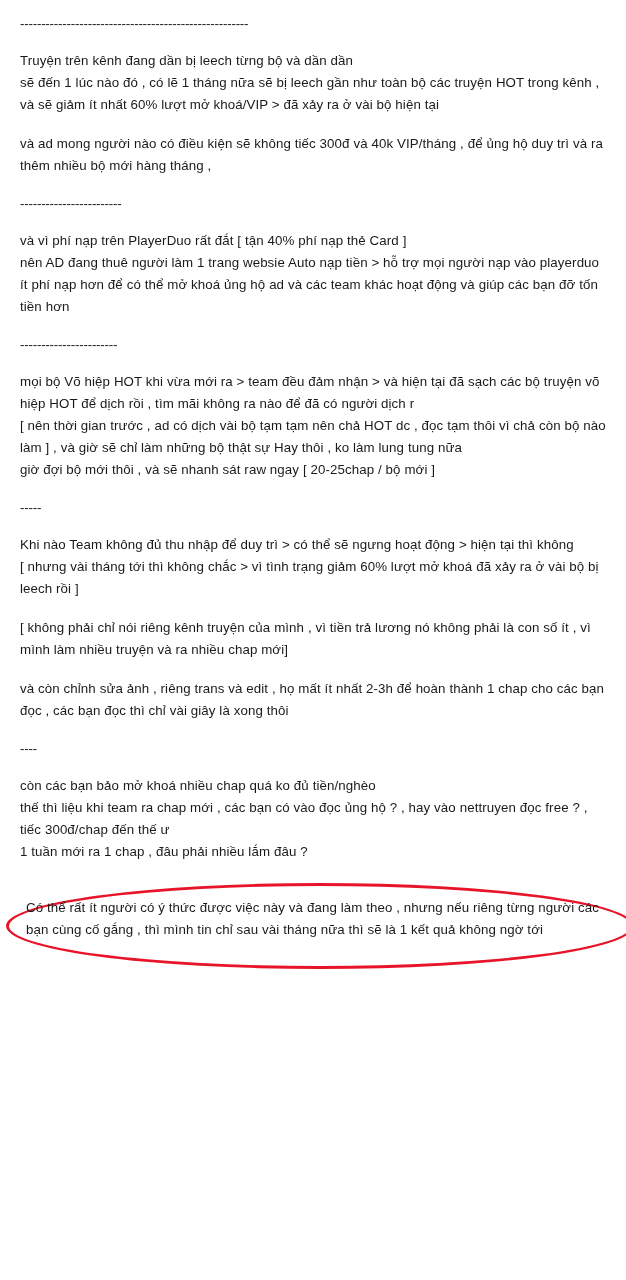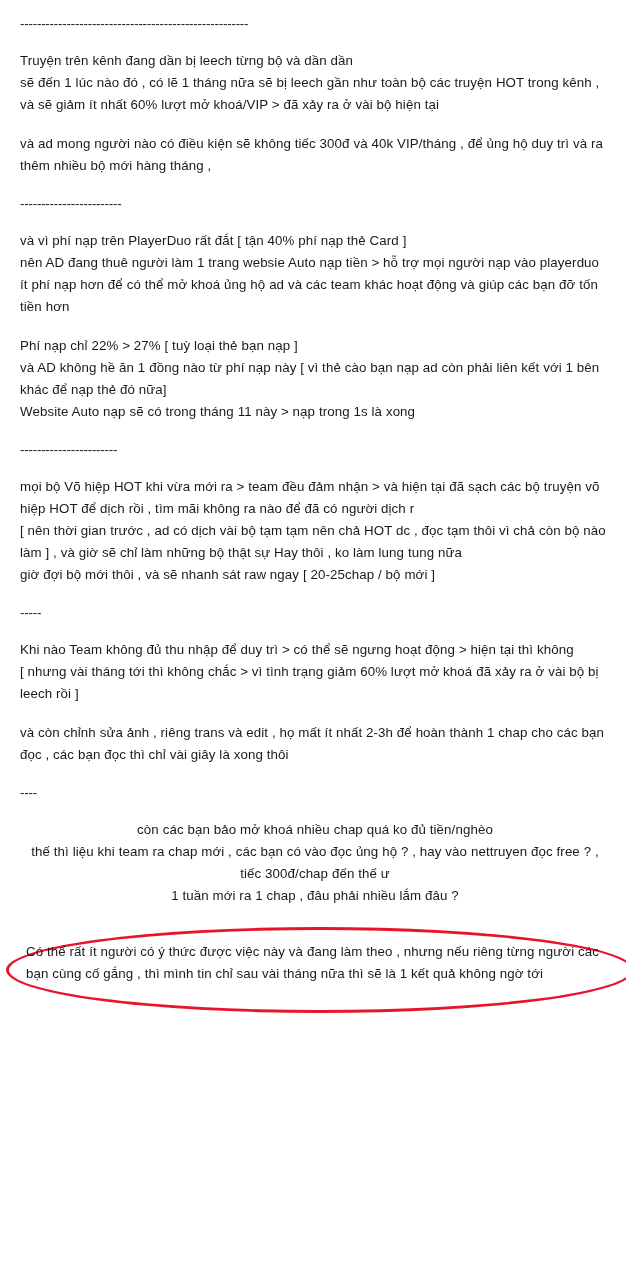--- a/index.html
+++ b/index.html
@@ -23,21 +23,20 @@
   .para {
     font-size: 13.3px;
     line-height: 22px;
     letter-spacing: 0.1px;
     white-space: pre-wrap;
     word-wrap: break-word;
     margin: 0 0 17px 0;
   }
   .para.tight {
     margin-bottom: 20px;
-    text-align: center;
   }
   .divider {
     font-size: 13.3px;
     line-height: 20px;
     letter-spacing: -0.2px;
     margin: 0 0 16px 0;
     white-space: pre;
     color: #1a1a1a;
   }
   .highlight-wrap {
@@ -72,34 +71,32 @@
   <p class="para">Truyện trên kênh đang dần bị leech từng bộ và dần dần
 sẽ đến 1 lúc nào đó , có lẽ 1 tháng nữa sẽ bị leech gần như toàn bộ các truyện HOT trong kênh ,
 và sẽ giảm ít nhất 60% lượt mở khoá/VIP &gt; đã xảy ra ở vài bộ hiện tại</p>
   <p class="para">và ad mong người nào có điều kiện sẽ không tiếc 300đ và 40k VIP/tháng , để ủng hộ duy trì và ra
 thêm nhiều bộ mới hàng tháng ,</p>
   <div class="divider">------------------------</div>
   <p class="para">và vì phí nạp trên PlayerDuo rất đắt [ tận 40% phí nạp thẻ Card ]
 nên AD đang thuê người làm 1 trang websie Auto nạp tiền &gt; hỗ trợ mọi người nạp vào playerduo
 ít phí nạp hơn để có thể mở khoá ủng hộ ad và các team khác hoạt động và giúp các bạn đỡ tốn
 tiền hơn</p>
-  <p class="para">Phí nạp chỉ 22% &gt; 27% [ tuỳ loại thẻ bạn nạp ]
-và AD không hề ăn 1 đồng nào từ phí nạp này [ vì thẻ cào bạn nạp ad còn phải liên kết với 1 bên
-khác để nạp thẻ đó nữa]
-Website Auto nạp sẽ có trong tháng 11 này &gt; nạp trong 1s là xong</p>
   <div class="divider">-----------------------</div>
   <p class="para">mọi bộ Võ hiệp HOT khi vừa mới ra &gt; team đều đảm nhận &gt; và hiện tại đã sạch các bộ truyện võ
 hiệp HOT để dịch rồi , tìm mãi không ra nào để đã có người dịch r
 [ nên thời gian trước , ad có dịch vài bộ tạm tạm nên chả HOT dc , đọc tạm thôi vì chả còn bộ nào
 làm ] , và giờ sẽ chỉ làm những bộ thật sự Hay thôi , ko làm lung tung nữa
 giờ đợi bộ mới thôi , và sẽ nhanh sát raw ngay [ 20-25chap / bộ mới ]</p>
   <div class="divider">-----</div>
   <p class="para">Khi nào Team không đủ thu nhập để duy trì &gt; có thể sẽ ngưng hoạt động &gt; hiện tại thì không
 [ nhưng vài tháng tới thì không chắc &gt; vì tình trạng giảm 60% lượt mở khoá đã xảy ra ở vài bộ bị
 leech rồi ]</p>
+  <p class="para">[ không phải chỉ nói riêng kênh truyện của mình , vì tiền trả lương nó không phải là con số ít , vì
+mình làm nhiều truyện và ra nhiều chap mới]</p>
   <p class="para">và còn chỉnh sửa ảnh , riêng trans và edit , họ mất ít nhất 2-3h để hoàn thành 1 chap cho các bạn
 đọc , các bạn đọc thì chỉ vài giây là xong thôi</p>
   <div class="divider">----</div>
   <p class="para tight">còn các bạn bảo mở khoá nhiều chap quá ko đủ tiền/nghèo
 thế thì liệu khi team ra chap mới , các bạn có vào đọc ủng hộ ? , hay vào nettruyen đọc free ? ,
 tiếc 300đ/chap đến thế ư
 1 tuần mới ra 1 chap , đâu phải nhiều lắm đâu ?</p>
 
   <div class="highlight-wrap">
     <div class="ellipse"></div>

